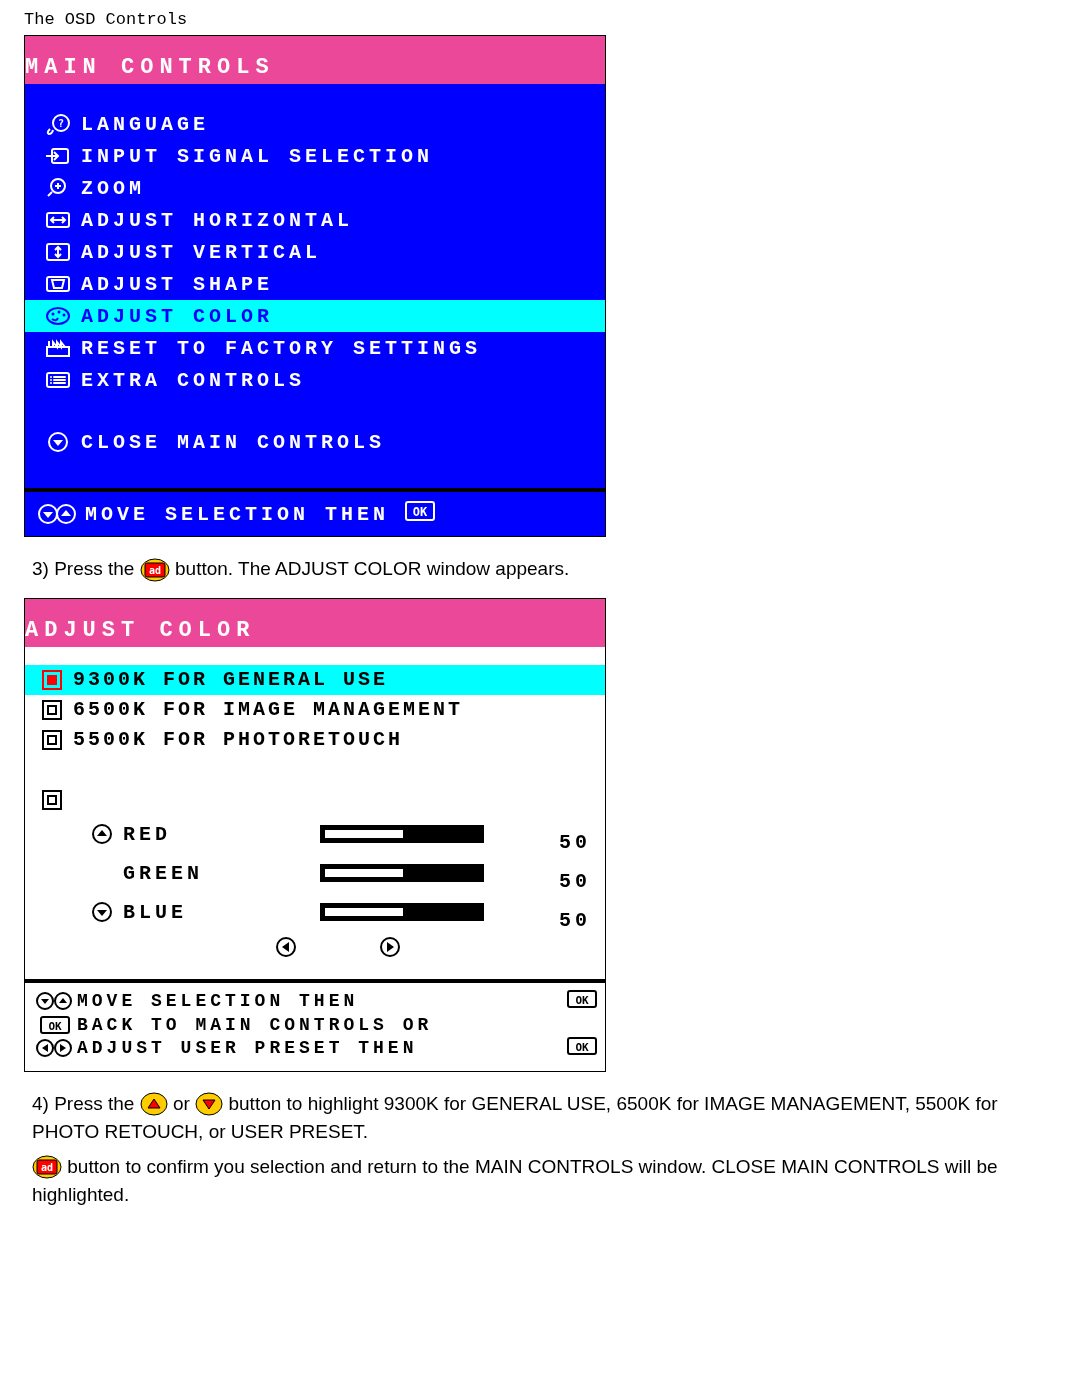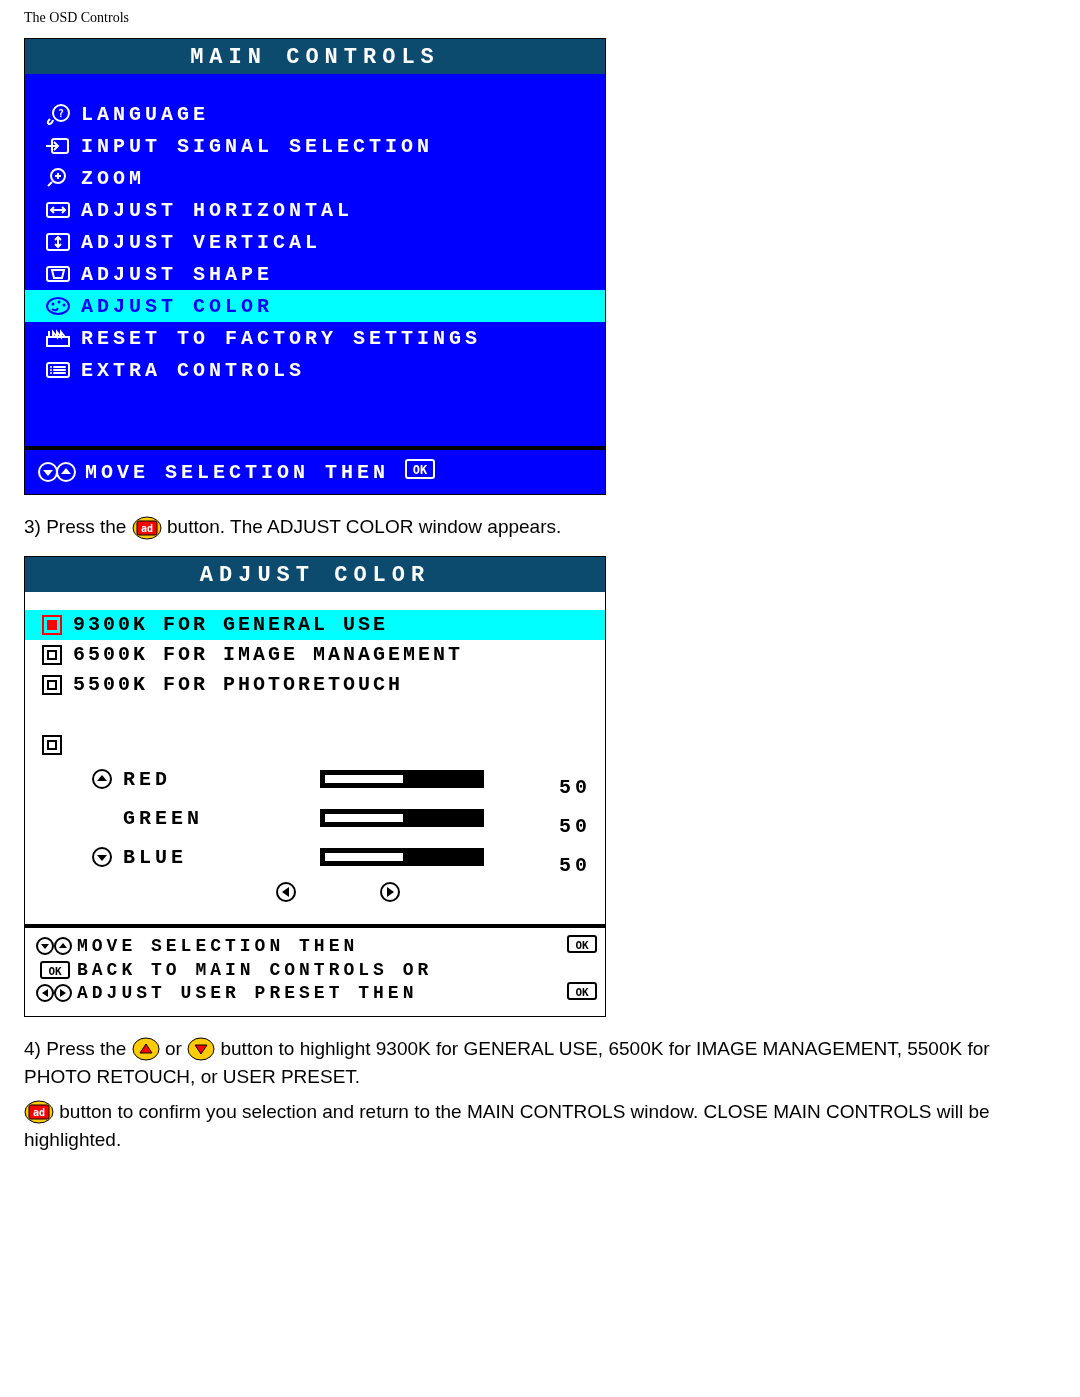--- a/index.html
+++ b/index.html
@@ -8,38 +8,37 @@
     background: #fff;
     font-family: Arial, Helvetica, sans-serif;
     font-size: 18px;
     color: #000;
     width: 1080px;
   }
   .page {
     padding: 10px 20px 40px 24px;
   }
   .page-header {
-    font-size: 14px;
-    font-family: Liberation Serif, serif;
-    margin-bottom: 12px;
+    font-size: 17px;
+    font-family: Liberation Mono, monospace;
+    margin-bottom: 6px;
   }
   .osd {
     font-family: "Lucida Console", "Courier New", monospace;
     letter-spacing: 4px;
     font-weight: bold;
     color: #fff;
     width: 580px;
     border: 1px solid #000;
   }
   .osd-title {
-    background: #0c4a6e;
+    background: #ec4899;
     color: #fff;
-    text-align: center;
     font-size: 22px;
-    padding: 6px 0 4px 0;
+    padding: 19px 0 4px 0;
     letter-spacing: 6px;
   }
   .osd-blue {
     background: #0000ff;
   }
   .osd-white {
     background: #fff;
     color: #000;
   }
   .osd-row {
@@ -123,21 +122,21 @@
   }
   .lr-row .lr-gap { width: 80px; }
   
   .body-text {
     font-family: Arial, Helvetica, sans-serif;
     font-size: 19px;
     line-height: 1.5;
     color: #000;
     margin-top: 18px;
   }
-  .body-text p { margin: 6px 0; }
+  .body-text p { margin: 6px 8px; }
   .inline-svg { vertical-align: middle; }
   .footer-path {
     text-align: center;
     font-family: Arial, Helvetica, sans-serif;
     font-size: 14px;
     color: #000;
     margin-top: 190px;
   }
   .ac-highlight { background:#00ffff; color:#000;justify-content:center; }
   .osd-footer-lines { padding:6px 8px 10px 8px; }
@@ -249,20 +248,29 @@
         <svg width="28" height="22" viewBox="0 0 28 22">
             <rect x="3" y="4" width="22" height="14" rx="2" fill="none" stroke="#fff" stroke-width="2"></rect>
             <path d="M 7 8 L 7 8 M 10 8 L 21 8 M 7 11 L 7 11 M 10 11 L 21 11 M 7 14 L 7 14 M 10 14 L 21 14" stroke="#fff" stroke-width="2" stroke-linecap="round"></path>
           </svg>
       </div>
       <div class="osd-label">EXTRA CONTROLS</div>
     </div>
 
     <div class="spacer-row"></div>
 
+    <div class="osd-row">
+      <div class="osd-icon">
+        <svg width="28" height="22" viewBox="0 0 28 22">
+            <circle cx="14" cy="11" r="9" fill="none" stroke="#fff" stroke-width="2"></circle>
+            <path d="M 9 9 L 14 15 L 19 9 Z" fill="#fff"></path>
+          </svg>
+      </div>
+      <div class="osd-label">CLOSE MAIN CONTROLS</div>
+    </div>
 
     <div class="spacer-row"></div>
     <div class="hr-black"></div>
 
     <div class="osd-row narrow-pad" style="padding-top:8px;padding-bottom:8px;">
       <div class="osd-icon" style="width:44px;">
         <svg width="40" height="22" viewBox="0 0 40 22">
             <circle cx="11" cy="11" r="9" fill="none" stroke="#fff" stroke-width="2"></circle>
             <path d="M 6 9 L 11 15 L 16 9 Z" fill="#fff"></path>
             <circle cx="29" cy="11" r="9" fill="none" stroke="#fff" stroke-width="2"></circle>

